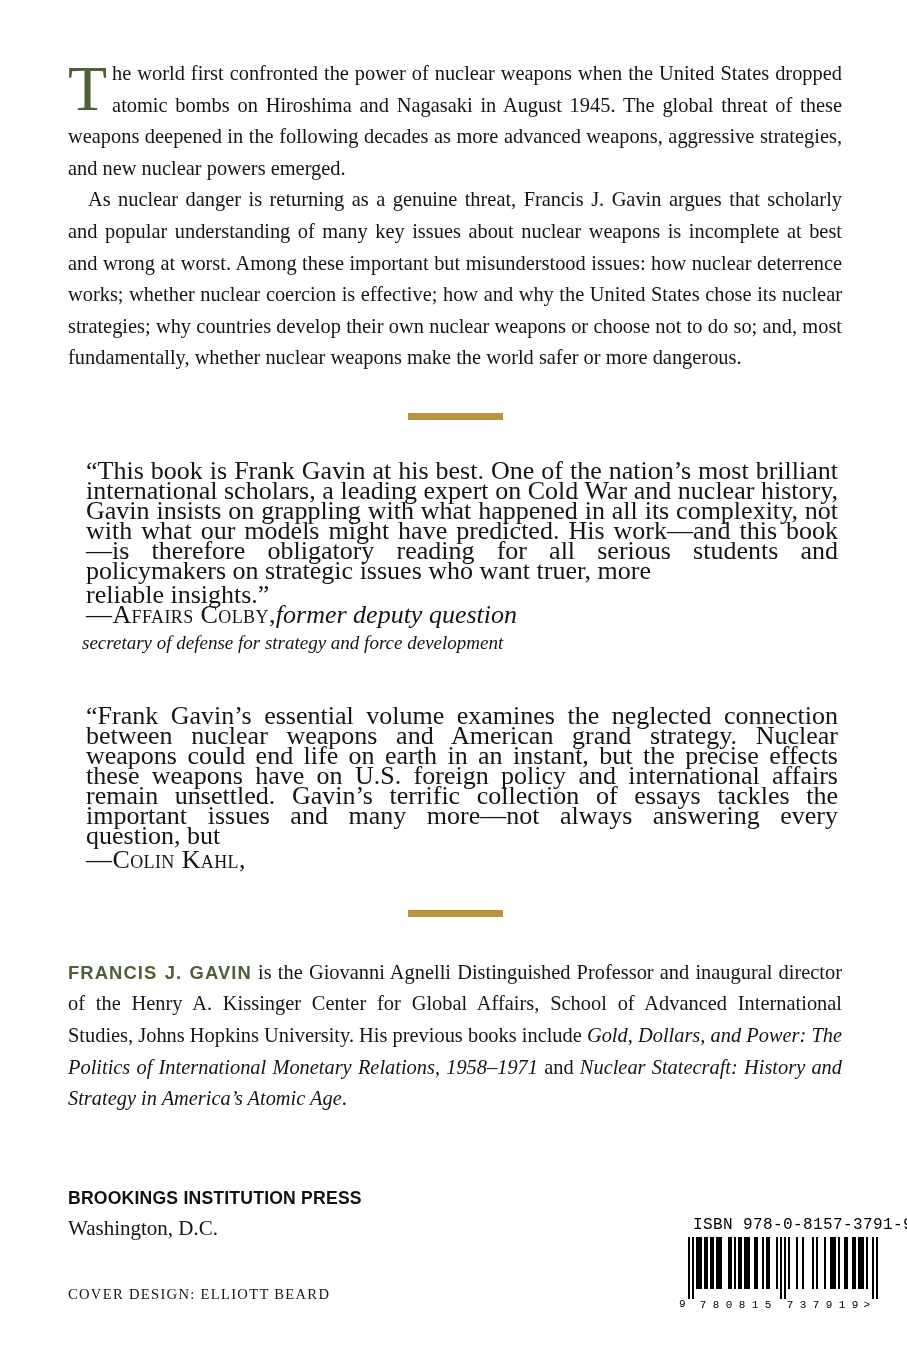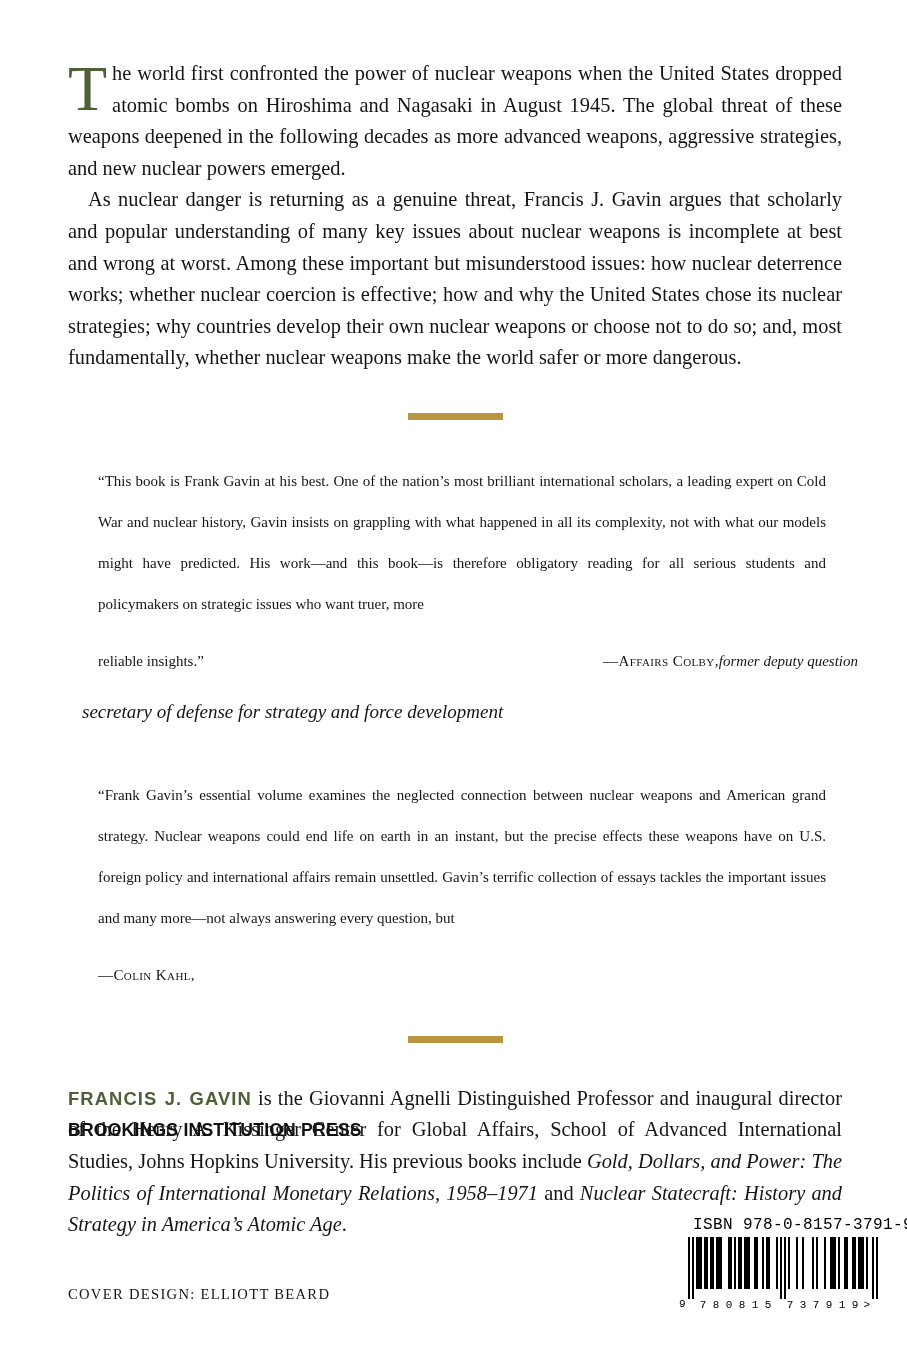--- a/index.html
+++ b/index.html
@@ -65,24 +65,24 @@
   }
   .gold-rule {
     display: inline-block;
     width: 95px;
     height: 7px;
     background: #B99540;
   }
 
   
   .blurb {
-    font-size: 15px;
-    line-height: 41px;
+    font-size: 26px;
+    line-height: 20px;
     text-align: justify;
-    margin: 16px;
+    margin: 4px;
   }
   .attrib {
     font-size: 19px;
     line-height: 28.8px;
     text-align: left;
     margin: 0;
   }
   .sc {
     font-variant: small-caps;
     letter-spacing: 0.4px;
@@ -93,20 +93,21 @@
     margin-left: 14px;
     width: 760px;
   }
 
   
   .last-line {
     display: flex;
     justify-content: space-between;
     align-items: baseline;
     width: 100%;
+    flex-direction: column;
   }
   .last-line .lead { white-space: nowrap; }
   .last-line .tail { white-space: nowrap; }
 
   
   .bio {
     font-size: 20.4px;
     line-height: 31.6px;
     text-align: justify;
     margin: 0;
@@ -116,21 +117,21 @@
     font-weight: bold;
     color: #4F5F38;
     font-size: 18.4px;
     letter-spacing: 1.1px;
   }
 
   
   .publisher {
     position: absolute;
     left: 68px;
-    top: 1120px;
+    top: 1188px;
     width: 500px;
   }
   .pub-name {
     font-family: "Liberation Sans", sans-serif;
     font-weight: bold;
     font-size: 17.6px;
     letter-spacing: 0.2px;
     color: #111111;
     margin: 0 0 4px 0;
   }
@@ -243,20 +244,21 @@
     <div class="divider-wrap" style="margin-top:33px;">
       <span class="gold-rule"></span>
     </div>
 
     <p class="bio" style="margin-top:36px;"><span class="author-name">FRANCIS J. GAVIN</span><span> is the Giovanni Agnelli Distinguished Professor and inaugural director of the Henry A. Kissinger Center for Global Affairs, School of Advanced International Studies, Johns Hopkins University. His previous books include </span><span class="ital">Gold, Dollars, and Power: The Politics of International Monetary Relations, 1958–1971</span><span> and </span><span class="ital">Nuclear Statecraft: History and Strategy in America’s Atomic Age</span><span>.</span></p>
 
   </div>
 
   <div class="publisher">
     <p class="pub-name">BROOKINGS INSTITUTION PRESS</p>
+    <p class="pub-line">Washington, D.C.</p>
   </div>
 
   <div class="credit">COVER DESIGN: ELLIOTT BEARD</div>
 
   <div class="barcode-box">
     <div class="isbn-text">ISBN 978-0-8157-3791-9</div>
     <div class="bars-row">
       <span class="lead-digit">9</span>
       <div class="bars-area">
         <div class="bars" id="bars">

